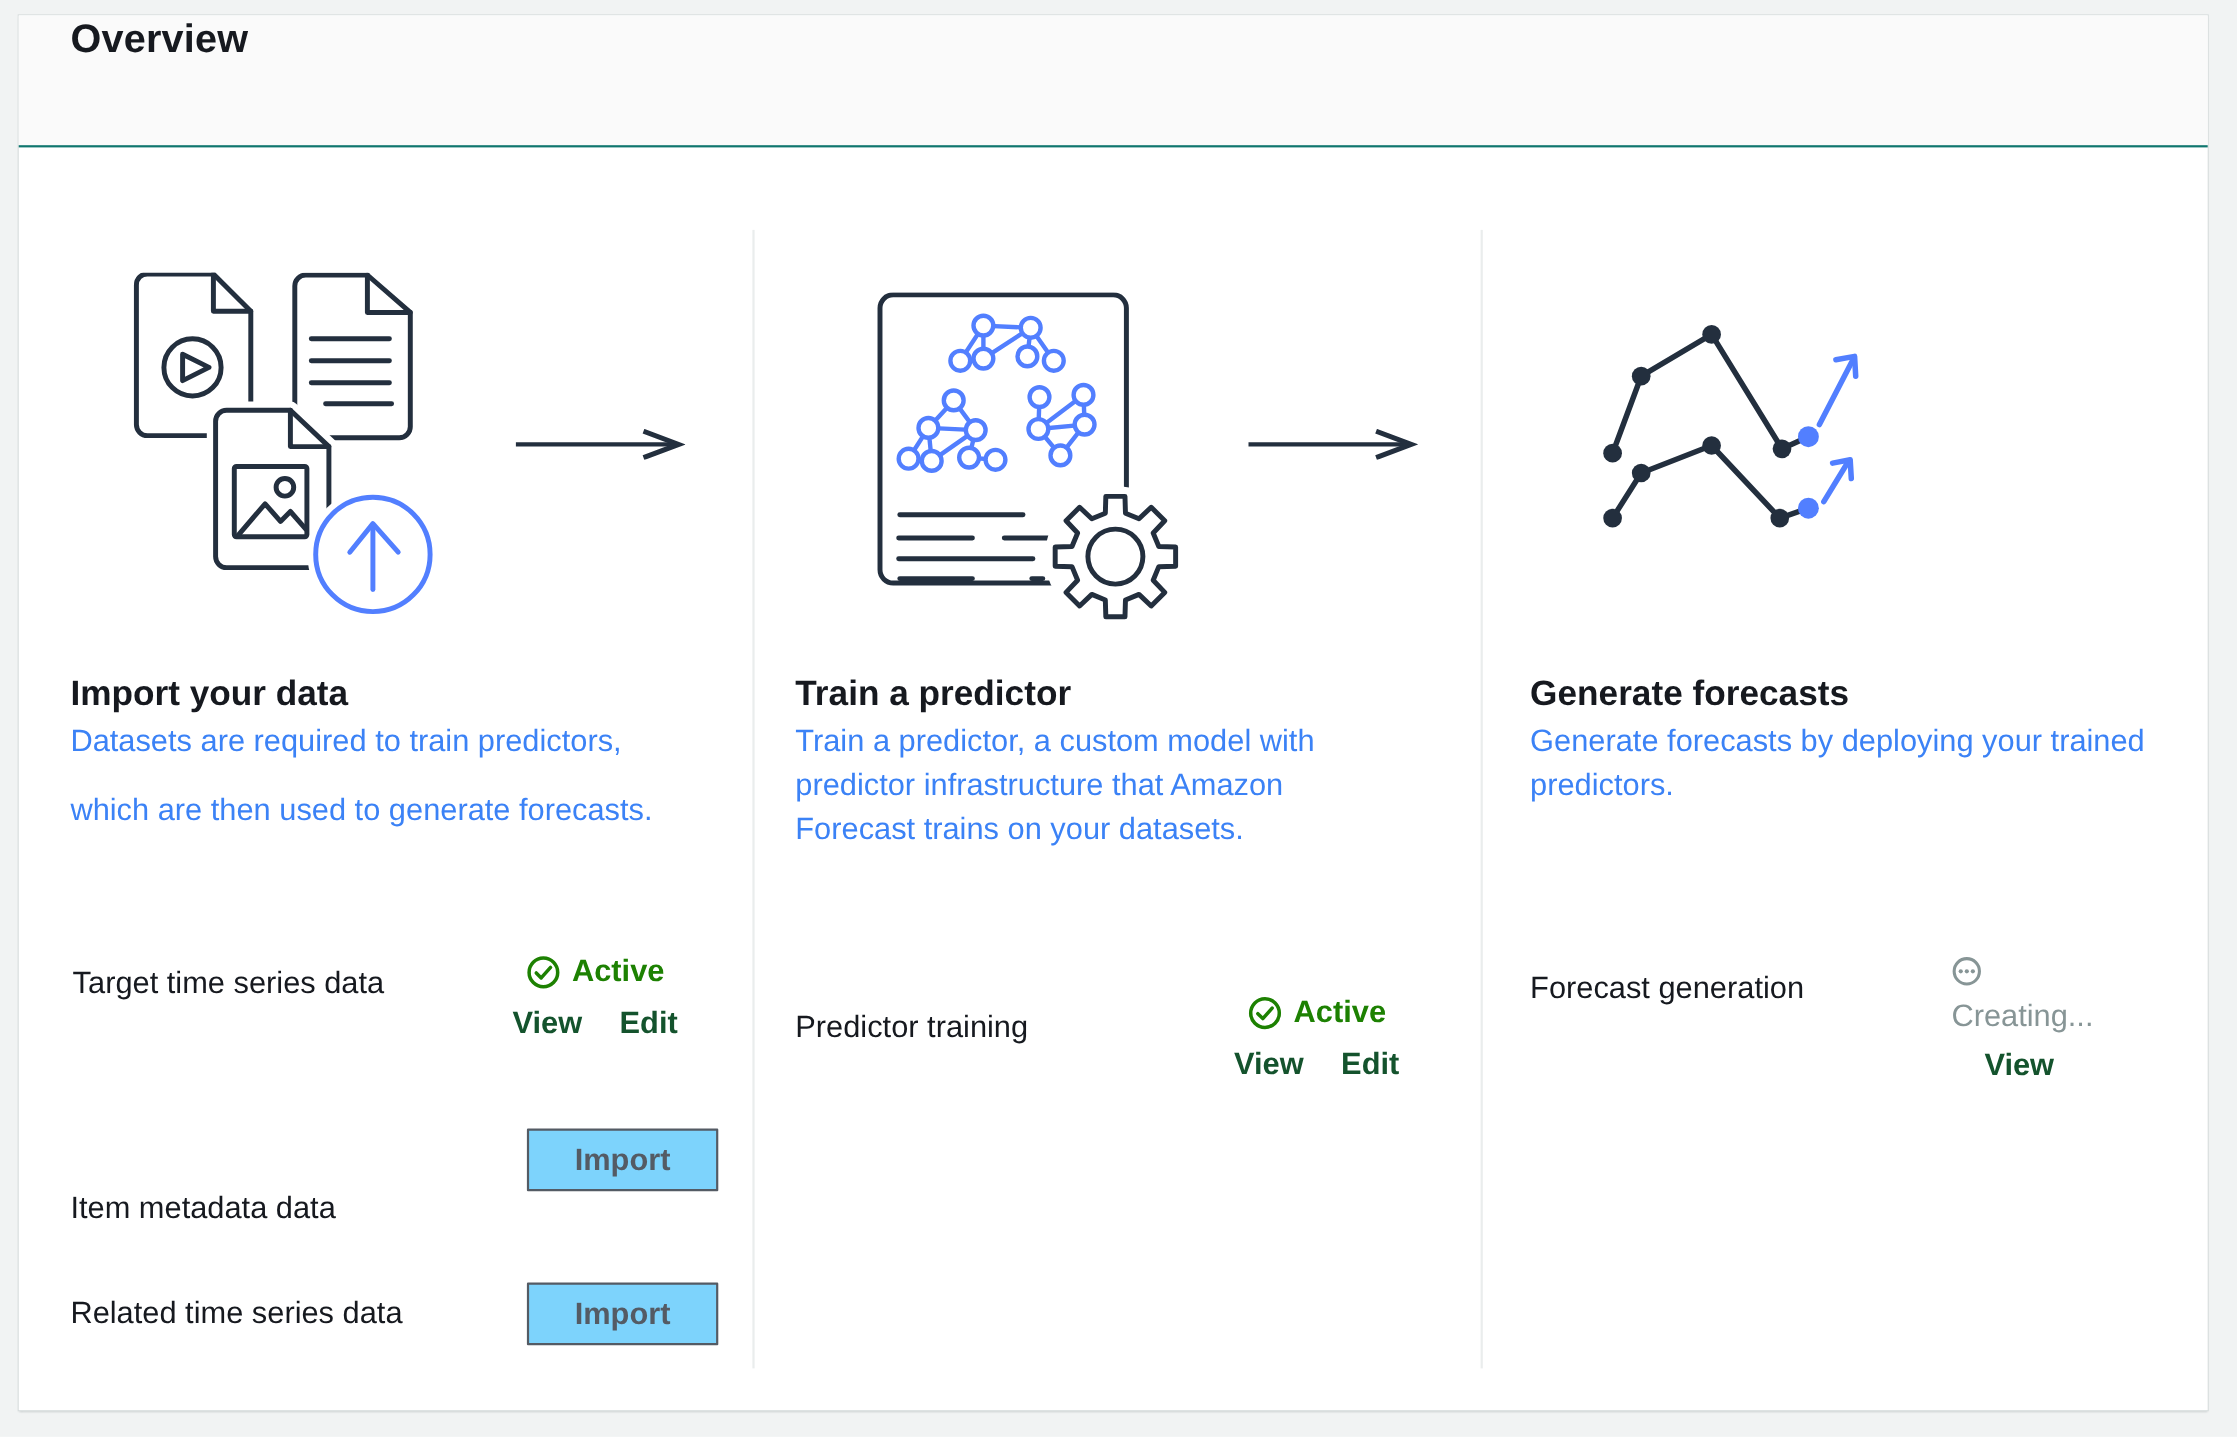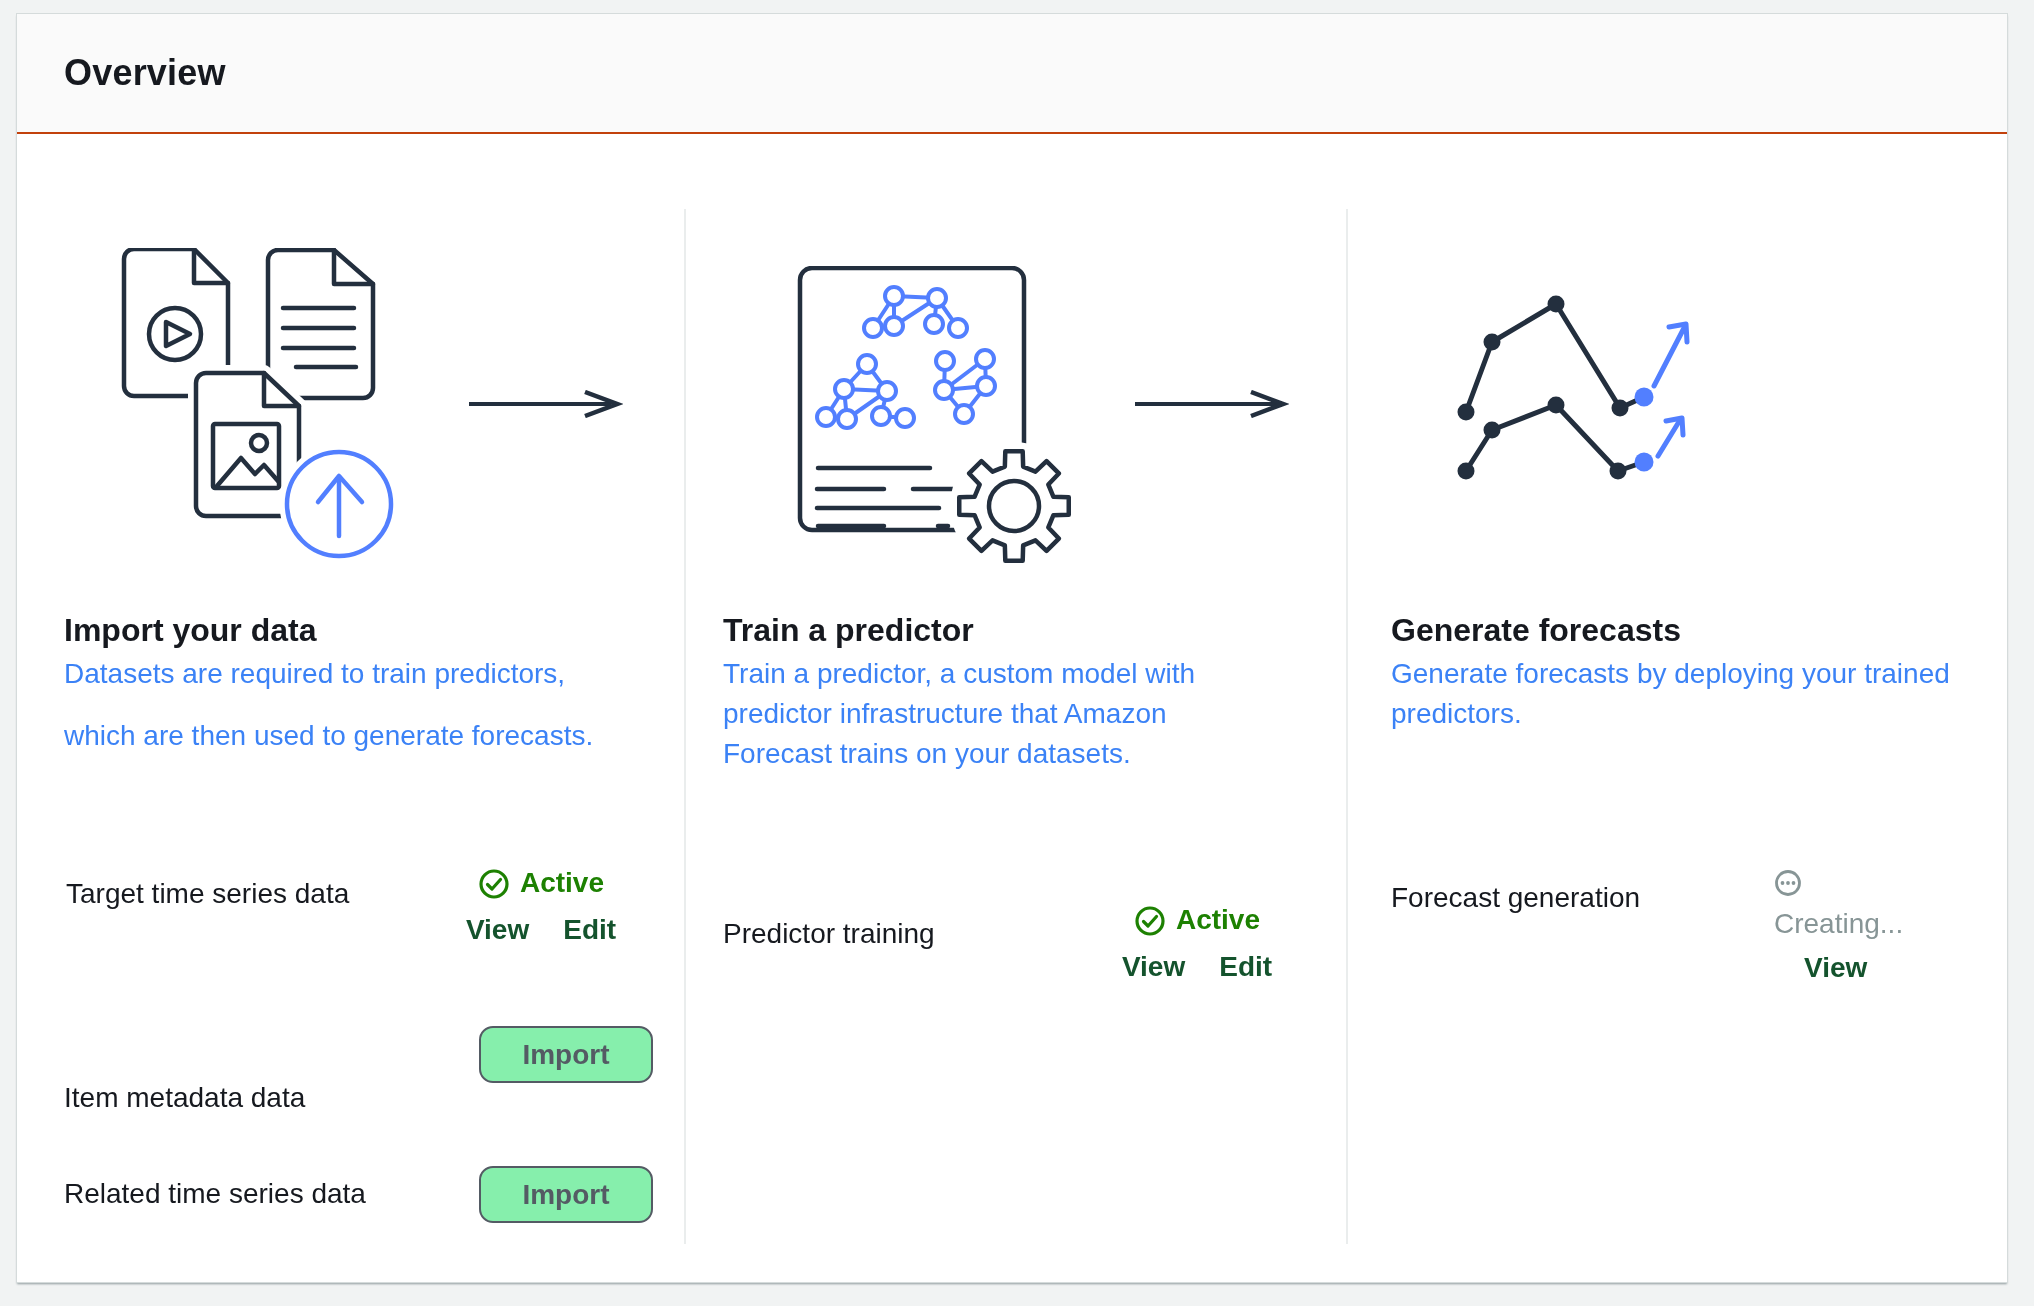--- a/index.html
+++ b/index.html
@@ -1,33 +1,33 @@
 <!DOCTYPE html>
 <html><head>
 <meta charset="utf-8">
 <style>
   html,body{margin:0;padding:0;width:2034px;height:1306px;background:#f1f3f3;
     font-family:"Liberation Sans",sans-serif;color:#16191f;-webkit-font-smoothing:antialiased;}
   .card{position:absolute;left:16px;top:13px;width:1992px;height:1270px;background:#fff;
     border:1px solid #d5dbdb;box-shadow:0 2px 2px -1px rgba(0,28,36,.4);box-sizing:border-box;}
   .card-header{position:absolute;left:0;top:0;right:0;height:120px;background:#fafafa;
-    border-bottom:2px solid #c2410c;display:flex;align-items:center;box-sizing:border-box;}
+    border-bottom:2px solid #0f766e;display:flex;align-items:flex-start;box-sizing:border-box;}
   .card-title{font-size:36px;font-weight:700;margin-left:47px;letter-spacing:.2px;}
   .divider{position:absolute;top:195px;width:2px;height:1035px;background:#eaeded;}
   .d1{left:667px;} .d2{left:1329px;}
   .abs{position:absolute;}
   .col-heading{font-size:32px;font-weight:700;line-height:44px;}
   .desc-line{font-size:28px;line-height:40px;color:#3b82f6;}
   .row-label{font-size:28px;line-height:36px;}
   .status-stack{width:240px;text-align:center;}
   .status-line{display:flex;align-items:flex-end;justify-content:center;gap:10px;
     font-size:28px;font-weight:700;color:#1d8102;line-height:34px;}
   .links-line{margin-top:13px;display:flex;justify-content:center;gap:34px;}
   .link{font-size:28px;font-weight:700;color:#14532d;cursor:pointer;line-height:34px;}
-  .btn{width:174px;height:57px;background:#86efac;border:2px solid #545b64;border-radius:14px;
+  .btn{width:174px;height:57px;background:#7dd3fc;border:2px solid #545b64;border-radius:1px;
     display:flex;align-items:center;justify-content:center;font-size:28px;font-weight:700;
     color:#545b64;box-sizing:border-box;cursor:pointer;font-family:"Liberation Sans",sans-serif;}
   .pending-text{font-size:28px;color:#879596;line-height:34px;}
   svg{display:block;}
 </style>
 </head>
 <body>
 
 <div class="card">
 

